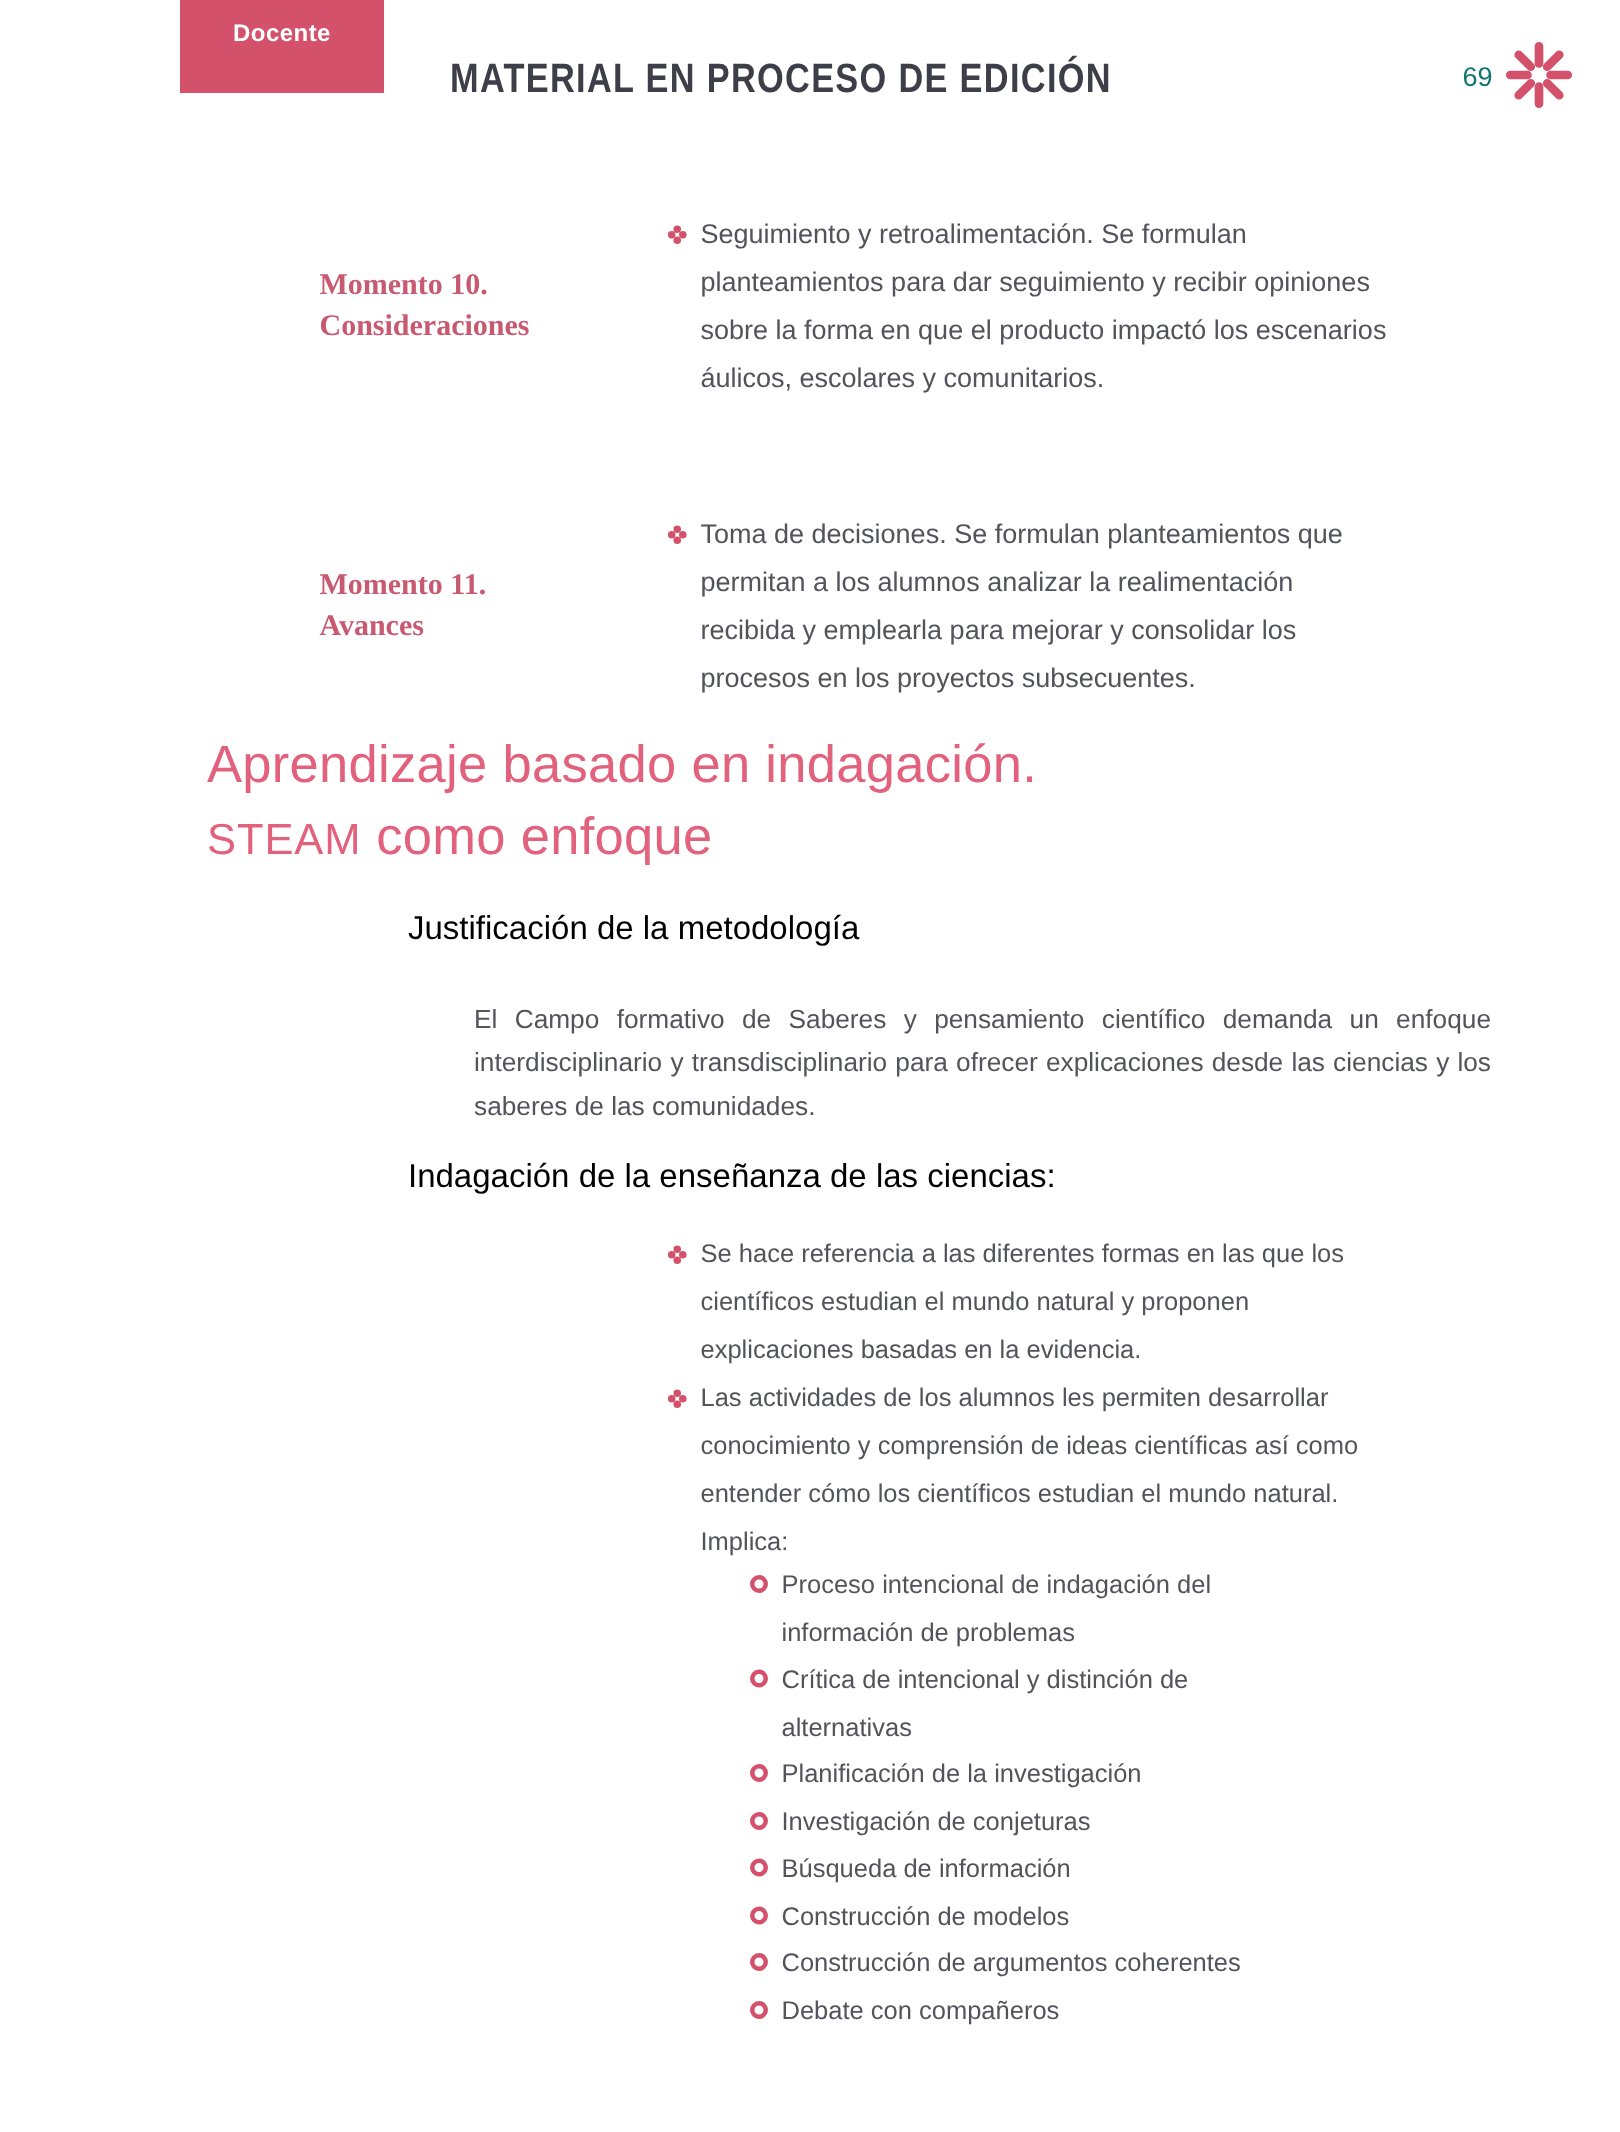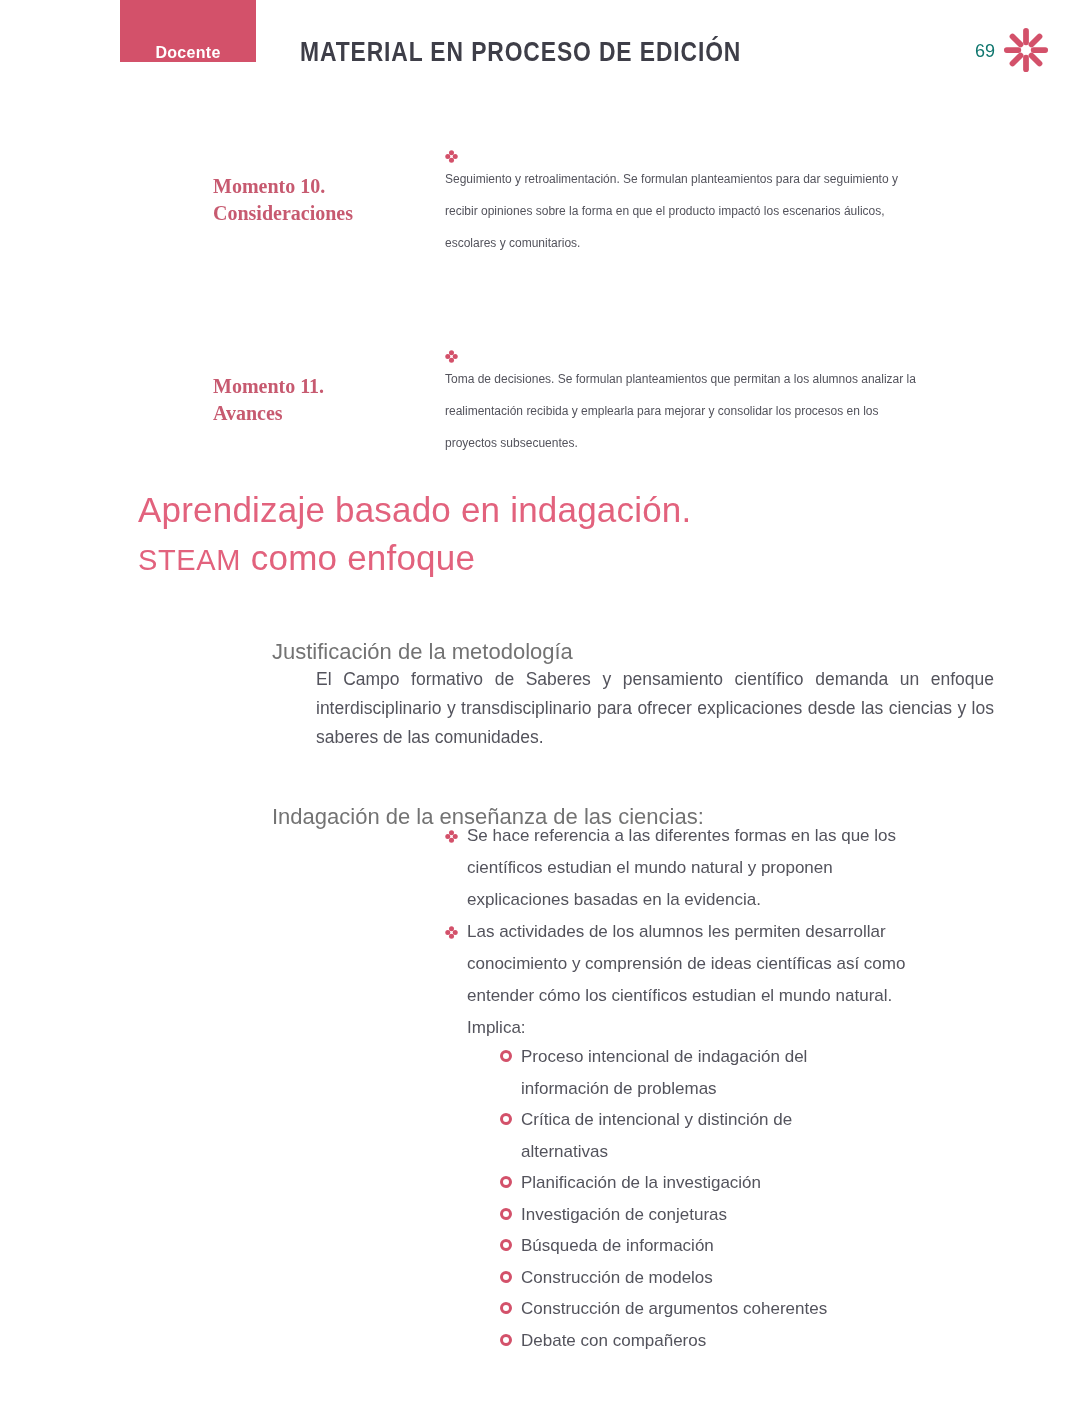--- a/index.html
+++ b/index.html
@@ -13,21 +13,21 @@
     color:#53535c;
     overflow:hidden;
   }
 
   
   .docente-tab {
     position:absolute; left:120px; top:0;
     width:136px; height:62px;
     background:#d3516a;
     color:#ffffff;
-    display:flex; align-items:flex-end; justify-content:center;
+    display:flex; align-items:flex-start; justify-content:center;
     padding-top:14px;
     font-size:16px; font-weight:bold; letter-spacing:0.3px;
   }
   .header-title {
     position:absolute; left:300px; top:36px;
     font-size:26px; font-weight:800; letter-spacing:1px;
     color:#3e3e48;
     transform:scale(0.88,1.05); transform-origin:left top;
     white-space:nowrap;
   }
@@ -40,38 +40,38 @@
   
   .momento { position:absolute; display:flex; }
   .momento-1 { left:213px; top:140px;align-items:center; }
   .momento-2 { left:213px; top:340px;align-items:center; }
   .momento-label {
     width:232px; flex:0 0 232px;
     font-family:"Liberation Serif", serif;
     font-weight:bold; font-size:20px; line-height:27px;
     color:#c75a70;
   }
-  .momento-body { width:480px; font-size:12px; line-height:32px; color:#53535c;flex-direction:column; }
+  .momento-body { width:480px; font-size:18px; line-height:32px; color:#53535c; }
 
   .bulleted { display:flex; align-items:flex-start; }
   .bullet-marker { flex:0 0 22px; padding-top:10px; }
   .clover { fill:#d3516a; display:block; }
   .bulleted p { flex:1; }
 
   
   .main-heading {
     position:absolute; left:138px; top:486px;
     color:#e2627d; font-size:35px; line-height:48px;
     font-weight:400; letter-spacing:0.2px;
   }
   .steam-caps { font-size:29px; letter-spacing:0.6px; }
 
   .subheading {
     position:absolute; left:272px;
-    color:#737373; font-size:22px; font-weight:400;margin-top:33px;
+    color:#000000; font-size:22px; font-weight:400;
   }
   .subheading-1 { top:606px; }
   .subheading-2 { top:771px; }
 
   .intro-para {
     position:absolute; left:272px; top:665px;
     width:678px;
     font-size:17.5px; line-height:29px;
     text-align:justify; color:#53535c;margin-left:44px;
   }

